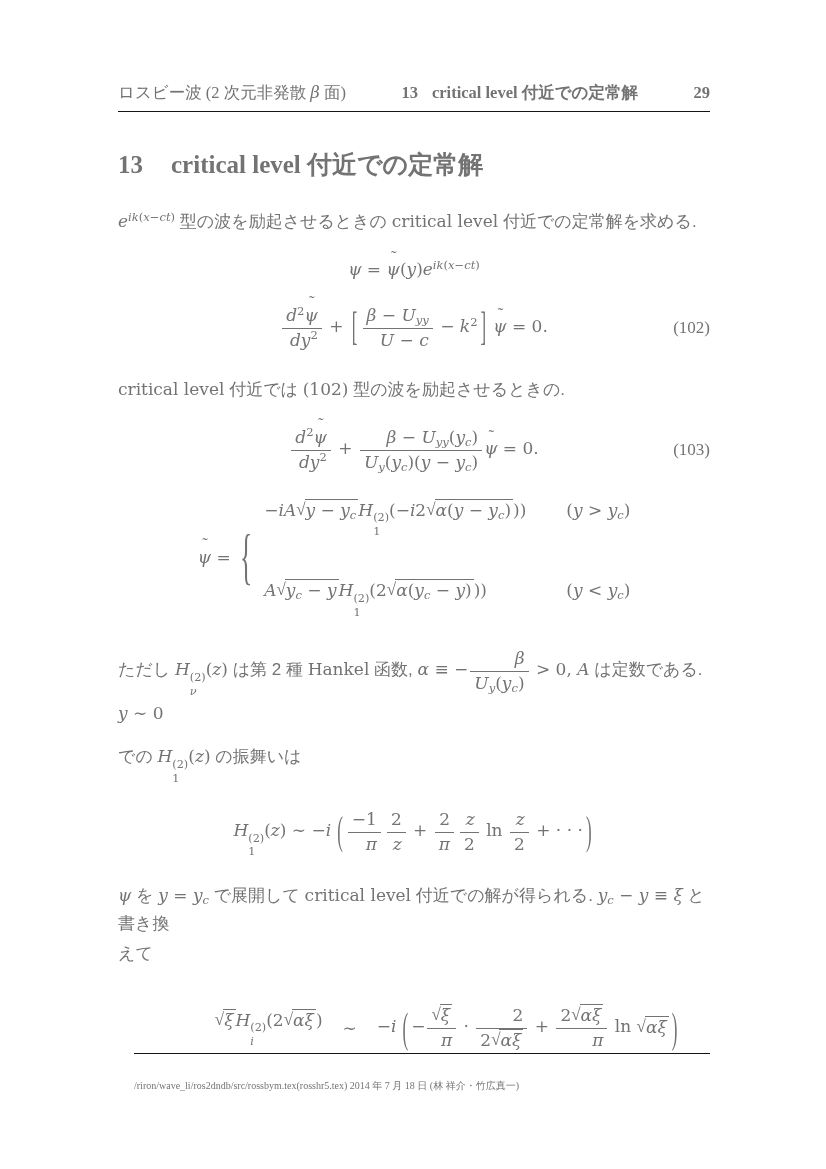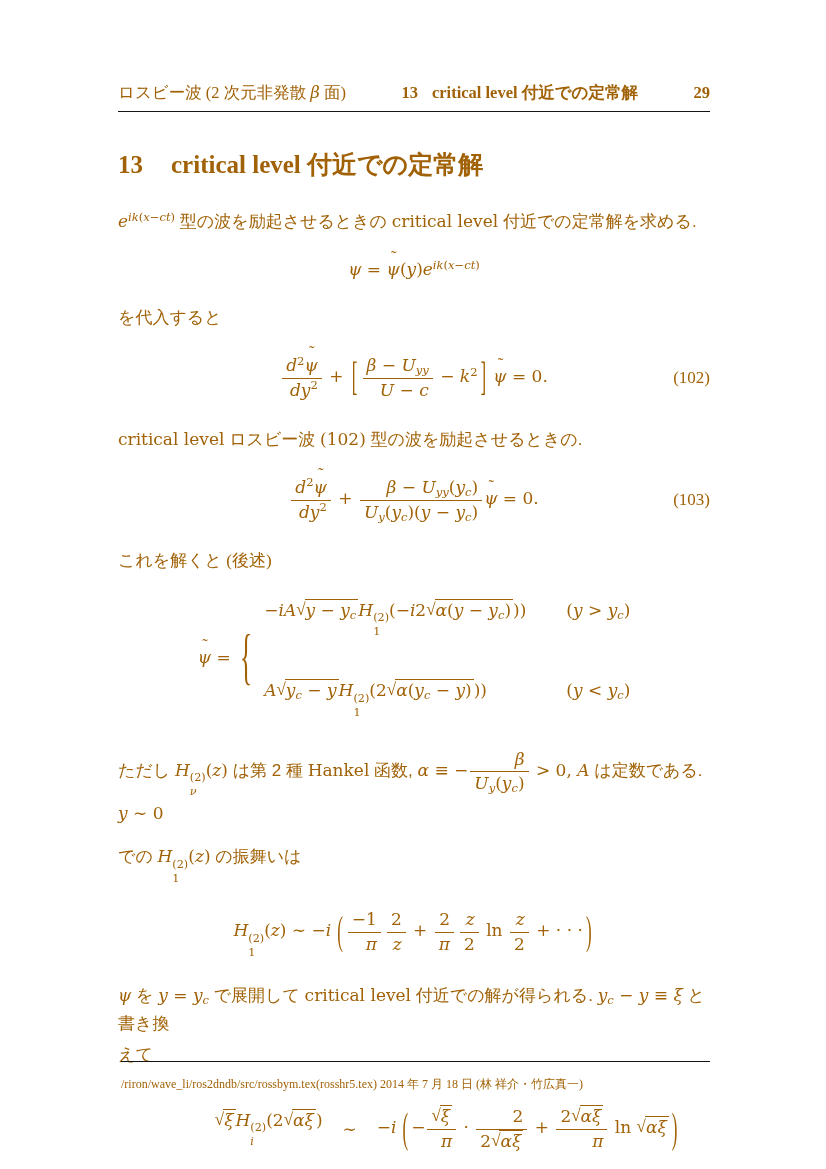--- a/index.html
+++ b/index.html
@@ -1,21 +1,21 @@
 <!DOCTYPE html>
 <html><head>
 <meta charset="utf-8">
 <style>
   html,body{margin:0;padding:0;background:#e8e8e8;}
   .page{
     position:relative;
     width:826px;height:1169px;
     margin:0 auto;
     background:#ffffff;
-    color:#a16207;
+    color:#737373;
     font-family:"Liberation Serif","DejaVu Serif",serif;
     font-size:17px;
     overflow:hidden;
   }
   .content{padding:82px 116px 0 118px;}
   
   .runhead{display:flex;justify-content:space-between;align-items:baseline;
     border-bottom:1.5px solid #141414;padding-bottom:7px;font-size:16.5px;}
   .runhead .mid,.runhead .pageno{font-weight:bold;}
   .runhead .mid .no{margin-right:14px;}
@@ -54,22 +54,22 @@
   .cbrace{display:inline-block;transform:scale(1.5,3.6);margin:0 14px 0 6px;font-weight:300;}
   .crows{display:inline-grid;grid-template-columns:auto auto;column-gap:30px;row-gap:8px;gap:40px;}
   .ccell{white-space:nowrap;}
   
   .malign{display:table;margin:26px auto;border-spacing:0 10px;}
   .marow{display:table-row;}
   .mleft{display:table-cell;text-align:right;vertical-align:middle;min-width:175px;padding-right:6px;white-space:nowrap;}
   .mrel{display:table-cell;text-align:center;vertical-align:middle;padding:0 14px;}
   .mright{display:table-cell;text-align:left;vertical-align:middle;padding-left:6px;white-space:nowrap;}
   
-  .footer{position:absolute;left:121px;right:116px;bottom:76px;
-    border-top:1.2px solid #141414;padding-top:14px;font-size:12px;}
+  .footer{position:absolute;left:134px;right:116px;bottom:76px;
+    border-top:1.2px solid #141414;padding-top:25px;font-size:10px;}
 </style>
 </head>
 <body>
 
 <div class="page">
   <div class="content">
 
     <div class="runhead">
       <span class="left"><span>ロスビー波 (2 次元非発散 </span><span class="beta">β</span><span> 面)</span></span>
       <span class="mid"><span class="no">13</span><span>critical level 付近での定常解</span></span>
@@ -78,35 +78,33 @@
 
     <h1 class="sechead">
       <span class="no">13</span><span>critical level 付近での定常解</span>
     </h1>
 
     <div class="para"><span class="m-i">e</span><span class="msup"><span class="m-i">ik</span><span class="m-t">(</span><span class="m-i">x</span><span class="m-t">−</span><span class="m-i">ct</span><span class="m-t">)</span></span><span class="m-j"> 型の波を励起させるときの </span><span class="m-t">critical level</span><span class="m-j"> 付近での定常解を求める.</span></div>
 
 
     <div class="eq"><span class="m-i">ψ</span><span class="m-t"> = </span><span class="acc"><span class="mark">˜</span><span class="base"><span class="m-i">ψ</span></span></span><span class="m-t">(</span><span class="m-i">y</span><span class="m-t">)</span><span class="m-i">e</span><span class="msup"><span class="m-i">ik</span><span class="m-t">(</span><span class="m-i">x</span><span class="m-t">−</span><span class="m-i">ct</span><span class="m-t">)</span></span></div>
 
-    <div class="para">を代入すると</div>
 
     <div class="eq">
       <span><span class="frac"><span class="num"><span class="m-i">d</span><span class="msup"><span class="m-t">2</span></span><span class="acc"><span class="mark">˜</span><span class="base"><span class="m-i">ψ</span></span></span></span><span class="den"><span class="m-i">dy</span><span class="msup"><span class="m-t">2</span></span></span></span><span class="m-t"> + </span><span class="big" style="transform: scaleY(2.3);">[</span><span class="frac"><span class="num"><span class="m-i">β</span><span class="m-t"> − </span><span class="m-i">U</span><span class="msub"><span class="m-i">yy</span></span></span><span class="den"><span class="m-i">U</span><span class="m-t"> − </span><span class="m-i">c</span></span></span><span class="m-t"> − </span><span class="m-i">k</span><span class="msup"><span class="m-t">2</span></span><span class="big" style="transform: scaleY(2.3);">]</span><span class="msp" style="width: 4px;"></span><span class="acc"><span class="mark">˜</span><span class="base"><span class="m-i">ψ</span></span></span><span class="m-t"> = 0.</span></span>
       <span class="eqno">(102)</span>
     </div>
 
-    <div class="para tight"><span class="m-t">critical level</span><span class="m-j"> ロスビー波 </span><span class="m-t">(102)</span><span class="m-j"> 型の波を励起させるときの.</span></div>
+    <div class="para tight"><span class="m-t">critical level</span><span class="m-j"> 付近では </span><span class="m-t">(102)</span><span class="m-j"> 型の波を励起させるときの.</span></div>
 
     <div class="eq">
       <span><span class="frac"><span class="num"><span class="m-i">d</span><span class="msup"><span class="m-t">2</span></span><span class="acc"><span class="mark">˜</span><span class="base"><span class="m-i">ψ</span></span></span></span><span class="den"><span class="m-i">dy</span><span class="msup"><span class="m-t">2</span></span></span></span><span class="m-t"> + </span><span class="frac"><span class="num"><span class="m-i">β</span><span class="m-t"> − </span><span class="m-i">U</span><span class="msub"><span class="m-i">yy</span></span><span class="m-t">(</span><span class="m-i">y</span><span class="msub"><span class="m-i">c</span></span><span class="m-t">)</span></span><span class="den"><span class="m-i">U</span><span class="msub"><span class="m-i">y</span></span><span class="m-t">(</span><span class="m-i">y</span><span class="msub"><span class="m-i">c</span></span><span class="m-t">)(</span><span class="m-i">y</span><span class="m-t"> − </span><span class="m-i">y</span><span class="msub"><span class="m-i">c</span></span><span class="m-t">)</span></span></span><span class="acc"><span class="mark">˜</span><span class="base"><span class="m-i">ψ</span></span></span><span class="m-t"> = 0.</span></span>
       <span class="eqno">(103)</span>
     </div>
 
-    <div class="para tight">これを解くと (後述)</div>
 
     <div class="eq" style="margin:24px 0 28px;"><span class="acc"><span class="mark">˜</span><span class="base"><span class="m-i">ψ</span></span></span><span class="m-t"> = </span><span class="cases">
           <span class="cbrace">{</span>
           <span class="crows">
             <span class="ccell"><span class="m-t">−</span><span class="m-i">iA</span><span class="sqrt"><span class="rad">√</span><span class="bod"><span class="m-i">y</span><span class="m-t"> − </span><span class="m-i">y</span><span class="msub"><span class="m-i">c</span></span></span></span><span class="m-i">H</span><span class="mss">
                 <span class="mss-t"><span class="m-t">(2)</span></span>
                 <span class="mss-b"><span class="m-t">1</span></span>
               </span><span class="m-t">(−</span><span class="m-i">i</span><span class="m-t">2</span><span class="sqrt"><span class="rad">√</span><span class="bod"><span class="m-i">α</span><span class="m-t">(</span><span class="m-i">y</span><span class="m-t"> − </span><span class="m-i">y</span><span class="msub"><span class="m-i">c</span></span><span class="m-t">)</span></span></span><span class="m-t">))</span></span>
             <span class="ccell ccond"><span class="m-t">(</span><span class="m-i">y</span><span class="m-t"> &gt; </span><span class="m-i">y</span><span class="msub"><span class="m-i">c</span></span><span class="m-t">)</span></span>
             <span class="ccell"><span class="m-i">A</span><span class="sqrt"><span class="rad">√</span><span class="bod"><span class="m-i">y</span><span class="msub"><span class="m-i">c</span></span><span class="m-t"> − </span><span class="m-i">y</span></span></span><span class="m-i">H</span><span class="mss">

